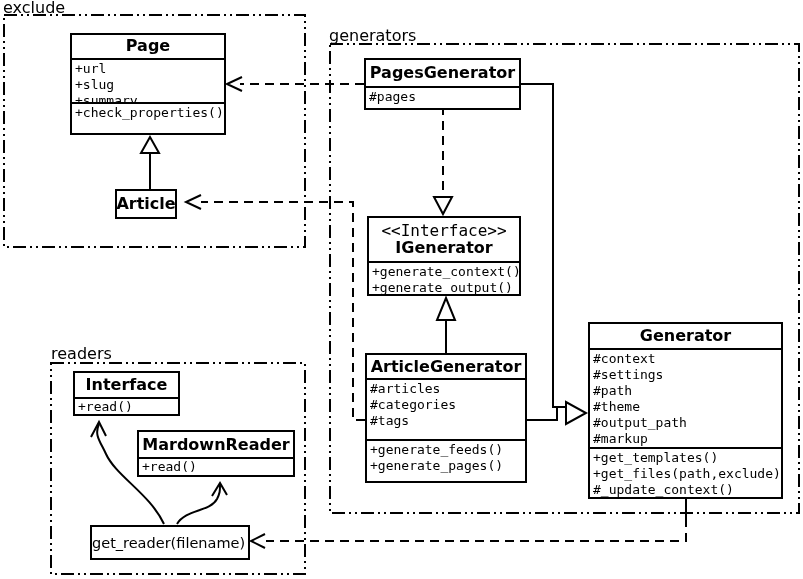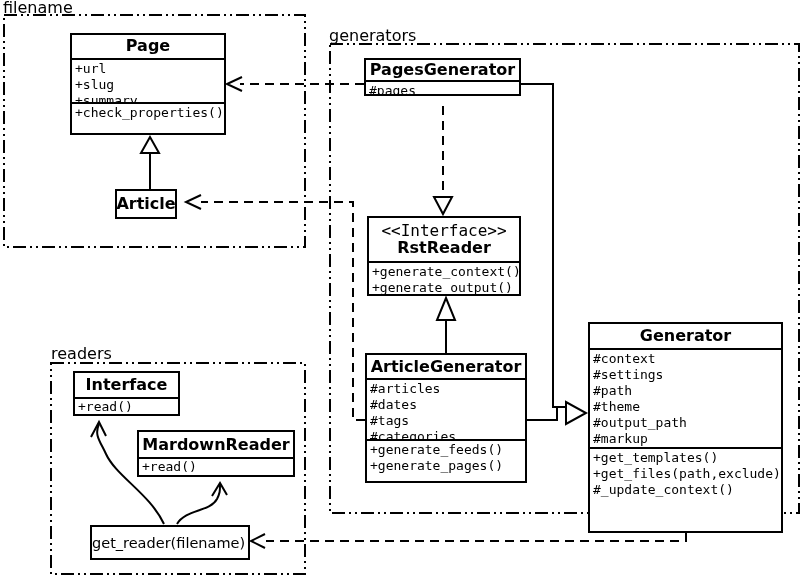--- a/index.html
+++ b/index.html
@@ -50,73 +50,72 @@
     <polyline points="686,518 686,541 266,541" fill="none" stroke="#000" stroke-width="2" stroke-dasharray="9,6"></polyline>
     <polyline points="265,534 251,541 265,548" fill="none" stroke="#000" stroke-width="2"></polyline>
 
     <path d="M164,524 C150,494 116,476 106,454 C100,441 94,435 99,424" fill="none" stroke="#000" stroke-width="2"></path>
     <polyline points="91,437 99,422 106,436" fill="none" stroke="#000" stroke-width="2"></polyline>
 
     <path d="M177,524 C186,509 210,512 217,499 C220,493 220,491 220,485" fill="none" stroke="#000" stroke-width="2"></path>
     <polyline points="212,496 220,483 227,495" fill="none" stroke="#000" stroke-width="2"></polyline>
   </svg>
 
-  <div class="pkg-label" style="left:3px;top:0px;">filename</div>
+  <div class="pkg-label" style="left:3px;top:0px;">exclude</div>
   <div class="pkg-label" style="left:329px;top:28px;">generators</div>
   <div class="pkg-label" style="left:51px;top:346px;">readers</div>
 
   <div class="uml" style="left:70px;top:33px;width:156px;height:102px">
     <div class="ttl" style="height:27px">Page</div>
     <div class="sec" style="height:52px">
       <div class="row">+url</div>
       <div class="row">+slug</div>
       <div class="row">+summary</div>
     </div>
     <div class="sec" style="height:36px">
       <div class="row">+check_properties()</div>
     </div>
   </div>
 
   <div class="uml" style="left:115px;top:189px;width:62px;height:30px">
     <div class="ttl" style="height:26px">Article</div>
   </div>
 
-  <div class="uml" style="left:364px;top:58px;width:157px;height:38px">
+  <div class="uml" style="left:364px;top:58px;width:157px;height:52px">
     <div class="ttl" style="height:26px">PagesGenerator</div>
     <div class="sec" style="height:18px">
       <div class="row">#pages</div>
     </div>
   </div>
 
   <div class="uml" style="left:367px;top:216px;width:154px;height:80px">
     <div class="ttl" style="height:43px">
       <div class="stereo">&lt;&lt;Interface&gt;&gt;</div>
-      <div>RstReader</div>
+      <div>IGenerator</div>
     </div>
     <div class="sec" style="height:33px">
       <div class="row">+generate_context()</div>
       <div class="row">+generate_output()</div>
     </div>
   </div>
 
   <div class="uml" style="left:365px;top:353px;width:162px;height:130px">
     <div class="ttl" style="height:26px">ArticleGenerator</div>
     <div class="sec" style="height:67px">
       <div class="row">#articles</div>
-      <div class="row">#dates</div>
+      <div class="row">#categories</div>
       <div class="row">#tags</div>
-      <div class="row">#categories</div>
     </div>
     <div class="sec" style="height:46px">
       <div class="row">+generate_feeds()</div>
       <div class="row">+generate_pages()</div>
     </div>
   </div>
 
-  <div class="uml" style="left:588px;top:322px;width:195px;height:211px">
+  <div class="uml" style="left:588px;top:322px;width:195px;height:177px">
     <div class="ttl" style="height:24px">Generator</div>
     <div class="sec" style="height:99px">
       <div class="row">#context</div>
       <div class="row">#settings</div>
       <div class="row">#path</div>
       <div class="row">#theme</div>
       <div class="row">#output_path</div>
       <div class="row">#markup</div>
     </div>
     <div class="sec" style="height:50px">

